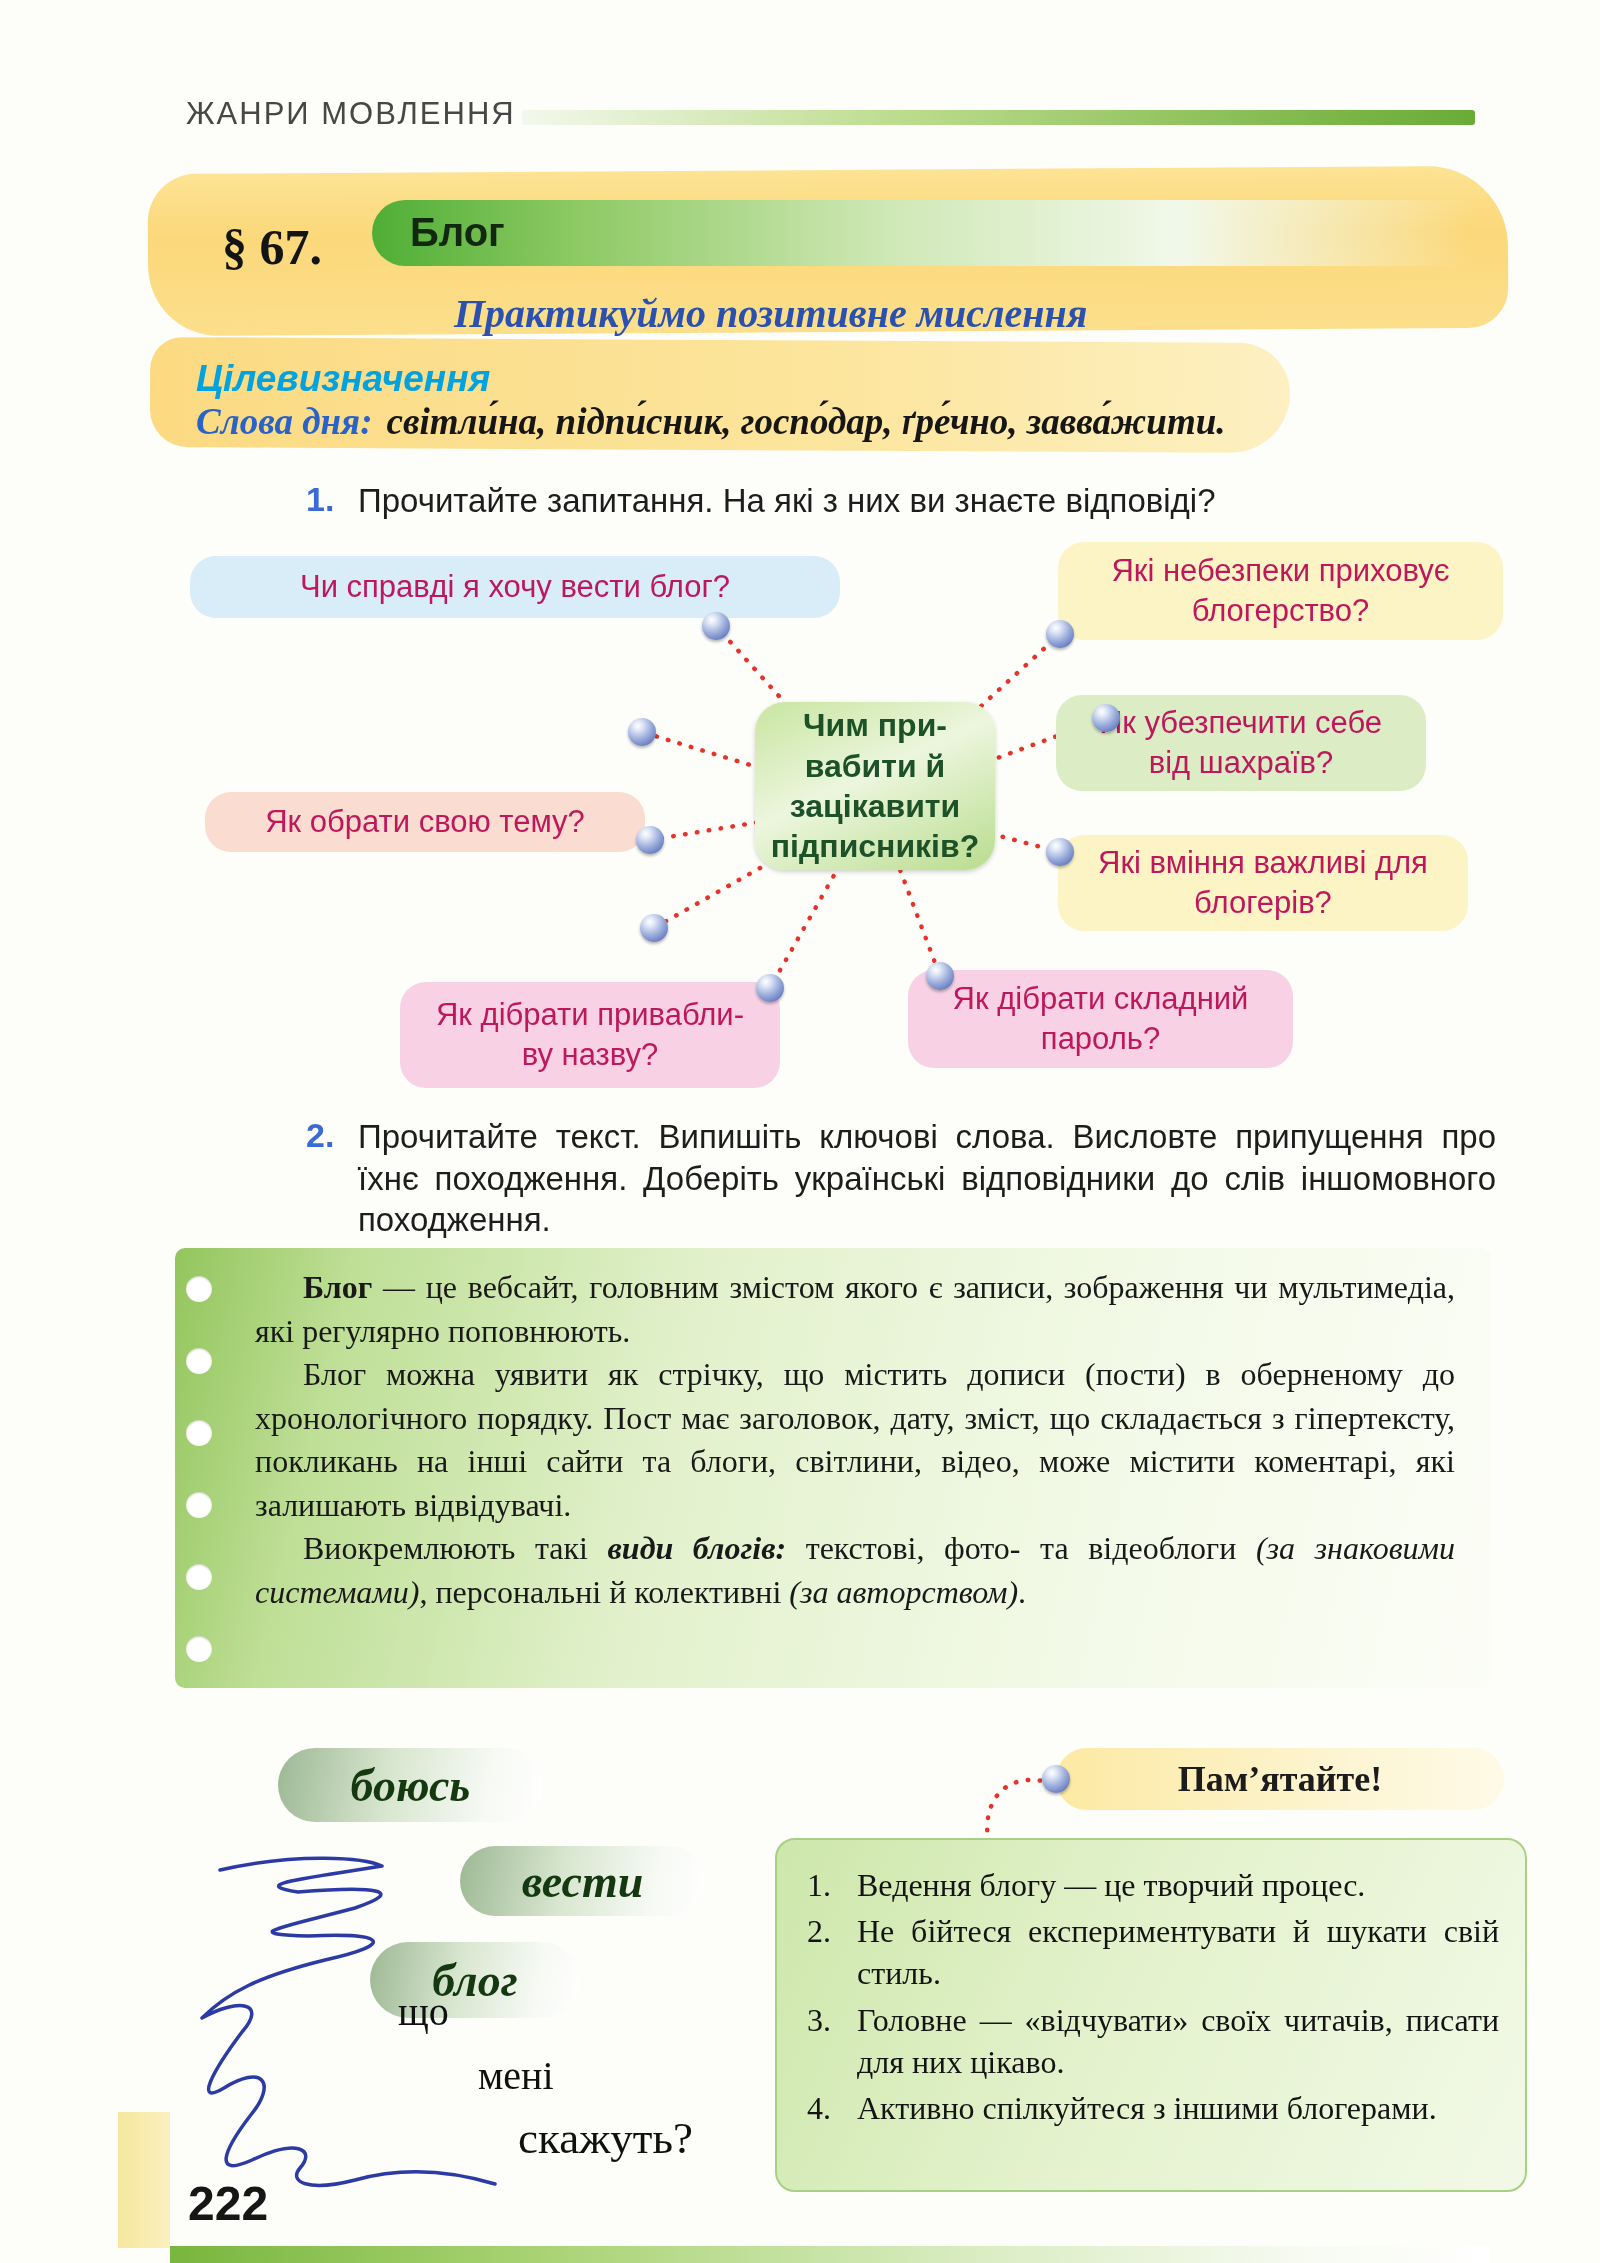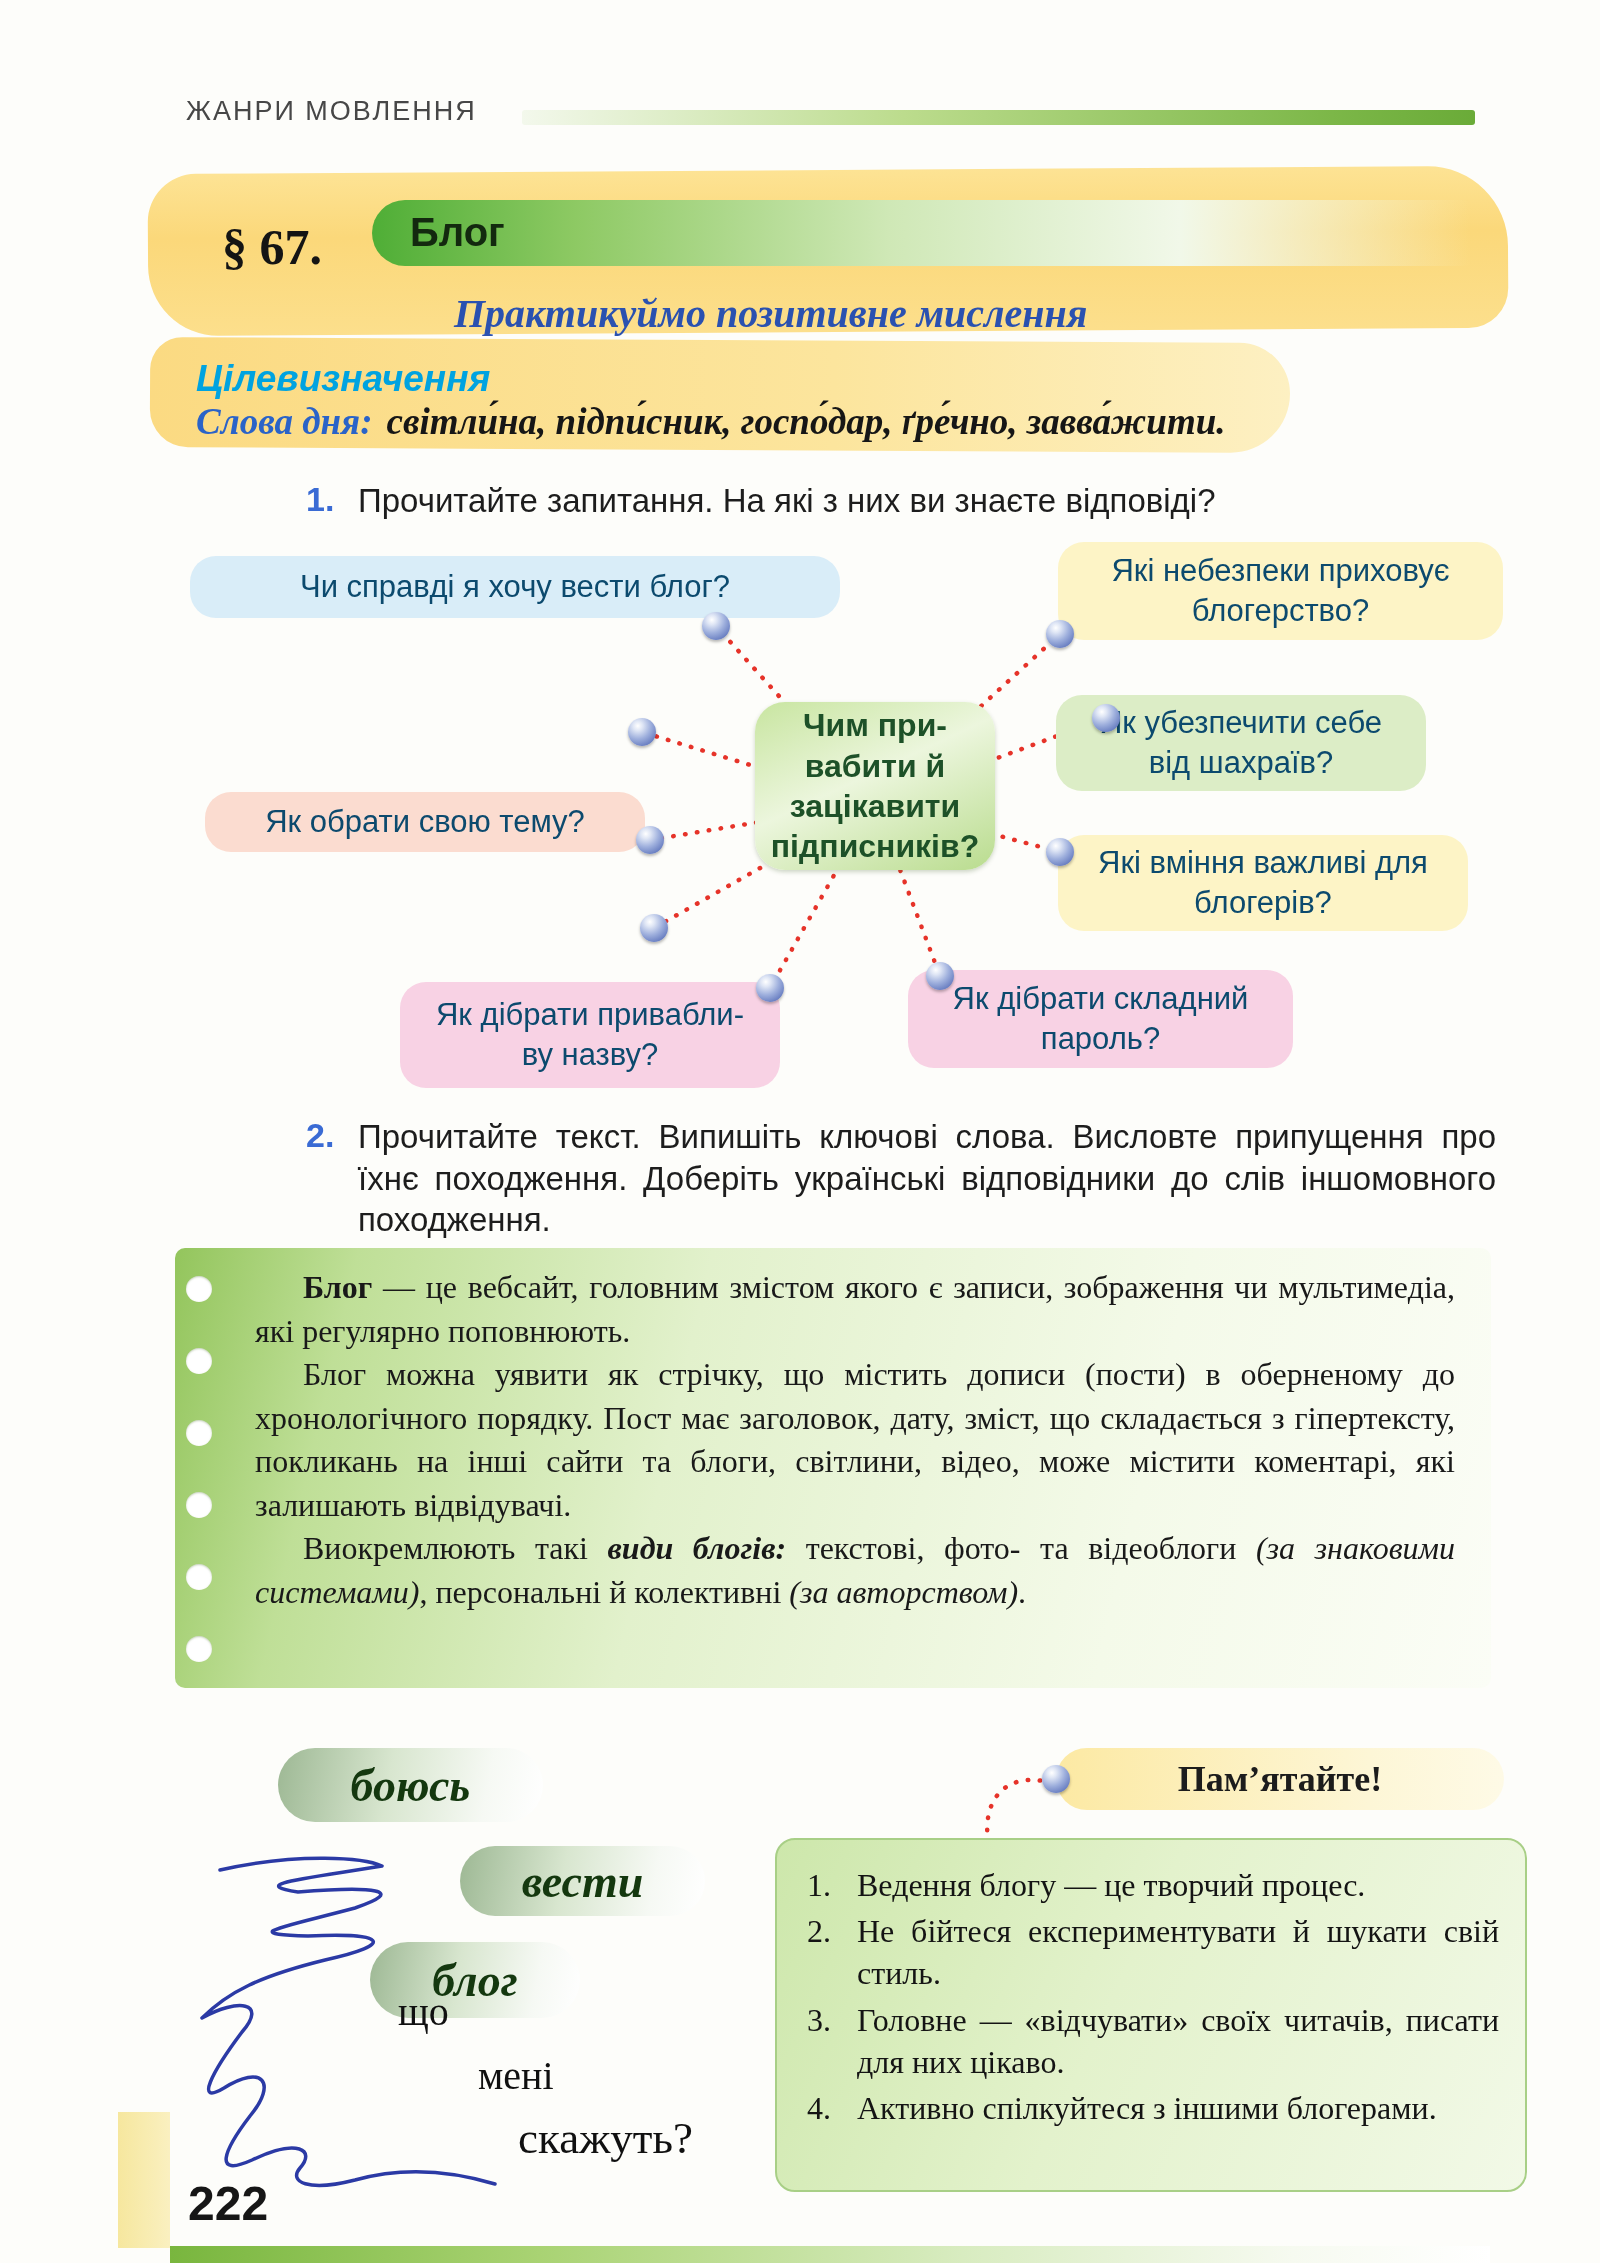--- a/index.html
+++ b/index.html
@@ -3,21 +3,21 @@
 <meta charset="utf-8">
 <style>
   * { margin:0; padding:0; box-sizing:border-box; }
   body { background:#d8d8d8; font-family:"Liberation Sans", sans-serif; }
   #page {
     position:relative; width:1600px; height:2263px; margin:0 auto;
     background:#fdfdfa; overflow:hidden;
   }
 
   
-  .chapter { position:absolute; left:186px; top:96px; font-size:27px; letter-spacing:2px; color:#474747; }
+  .chapter { position:absolute; left:186px; top:96px; font-size:31px; letter-spacing:2px; color:#474747; }
   .chapter-rule { position:absolute; left:522px; top:110px; width:953px; height:15px; border-radius:3px;
     background:linear-gradient(to right,#f3f8ec,#bcdc8d 40%,#7cb748 85%,#6aab38); }
 
   
   .brush { position:absolute; }
   .brush1 { left:148px; top:170px; width:1360px; height:162px; transform:rotate(-0.35deg);
     border-radius:48px 80px 40px 70px;
     background:linear-gradient(to bottom,#fde394,#fbd87a 40%,#fcdf8c); }
   .brush2 { left:150px; top:340px; width:1140px; height:110px; transform:rotate(0.3deg);
     border-radius:38px 60px 70px 45px;
@@ -43,21 +43,21 @@
   .ex1 { left:306px; top:480px; }
   .ex2 { left:306px; top:1116px; width:1190px; }
   .ex-num { font-weight:bold; font-size:34px; color:#3a6bd4; width:52px; flex:0 0 52px; }
   .ex-text { font-size:33px; color:#1d1d1d; line-height:1.26; text-align:justify; }
 
   
   .mindmap { position:absolute; left:0; top:540px; width:1600px; height:565px; }
   .mm-lines { position:absolute; left:0; top:0; z-index:1; }
   .mm-lines line { stroke:#e63329; stroke-width:4.5; stroke-dasharray:0.5 11.5; stroke-linecap:round; }
   .mb { position:absolute; z-index:2; display:flex; align-items:center; justify-content:center;
-    text-align:center; border-radius:26px; font-size:31px; color:#0c4a6e; line-height:1.28;
+    text-align:center; border-radius:26px; font-size:31px; color:#be185d; line-height:1.28;
     white-space:pre-line; padding:4px 14px; }
   .mb1 { left:190px; top:16px;  width:650px; height:62px;  background:#d9edf8; }
   .mb2 { left:240px; top:138px; width:420px; height:60px;  background:#d7d3eb; }
   .mb3 { left:205px; top:252px; width:440px; height:60px;  background:#fbdcd0; }
   .mb4 { left:190px; top:350px; width:465px; height:60px;  background:#d7d3eb; }
   .mb5 { left:400px; top:442px; width:380px; height:106px; background:#f8d2e4; }
   .mb6 { left:1058px; top:2px;   width:445px; height:98px; background:#fdf4c6; }
   .mb7 { left:1056px; top:155px; width:370px; height:96px; background:#dcedc6; }
   .mb8 { left:1058px; top:295px; width:410px; height:96px; background:#fdf4c6; }
   .mb9 { left:908px;  top:430px; width:385px; height:98px; background:#f8d2e4; }

